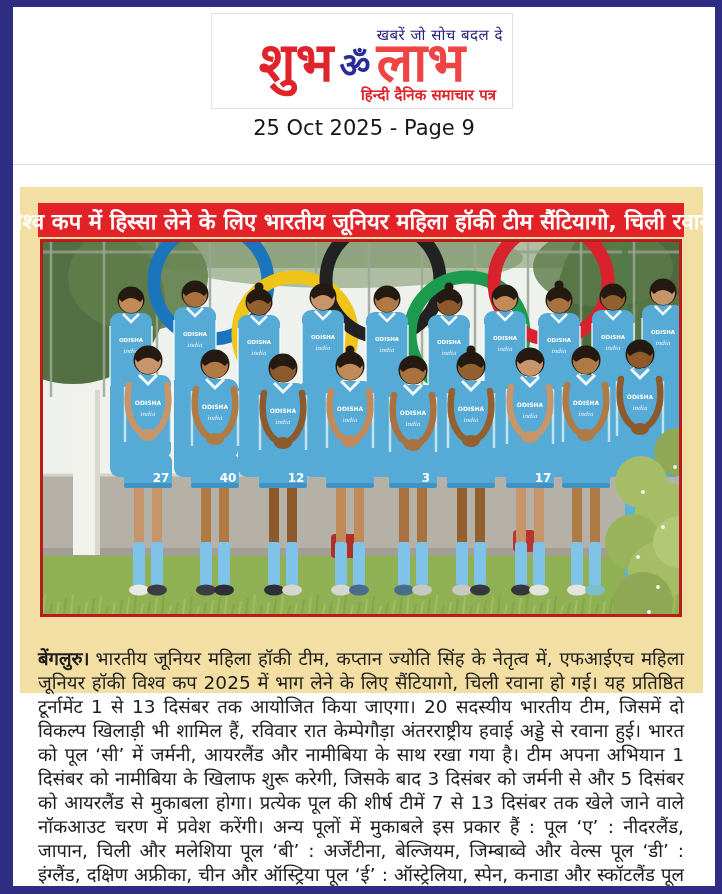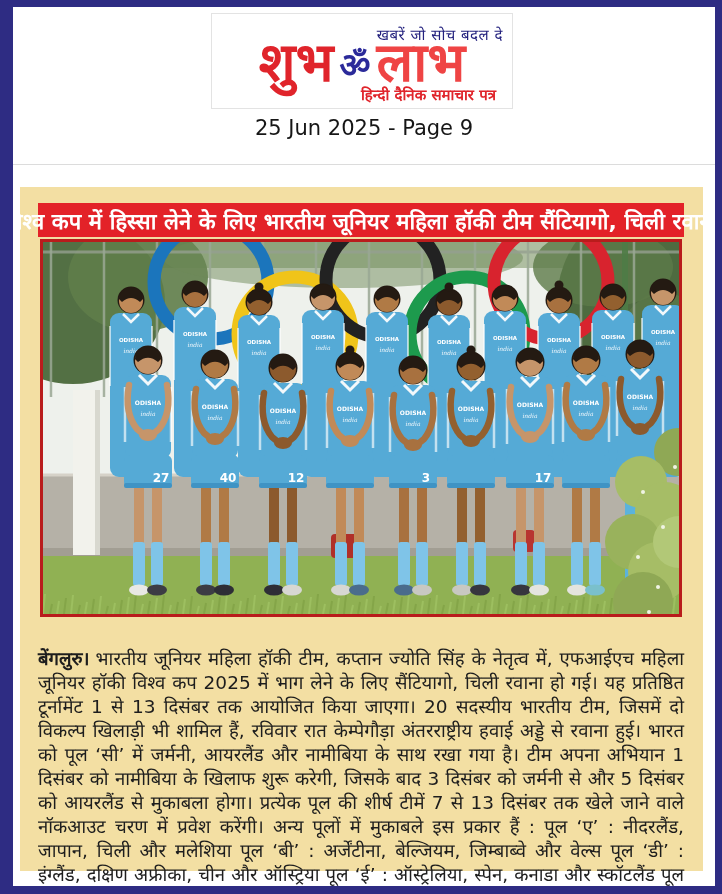--- a/index.html
+++ b/index.html
@@ -26,21 +26,21 @@
   .ganesh{font-size:34px;color:#2b2a9a;font-weight:bold;line-height:1;transform:translateY(2px);}
   .masthead-subtitle{
     position:absolute;bottom:4px;right:16px;font-size:15px;font-weight:bold;color:#e0242b;white-space:nowrap;
   }
   
   .meta{position:absolute;left:0;top:110px;width:702px;text-align:center;color:#161616;}
   .meta .line{font-size:21px;line-height:23px;}
   .separator{position:absolute;left:0;top:157px;width:702px;height:1px;background:#dcdcdc;}
   
   .panel{
-    position:absolute;left:7px;top:180px;width:683px;height:684px;
+    position:absolute;left:7px;top:180px;width:683px;height:506px;
     background:#f3dfa3;box-sizing:border-box;
   }
   .headline-bar{
     position:absolute;left:18px;top:16px;width:646px;height:34px;
     background:#e32228;display:flex;align-items:center;justify-content:center;
   }
   .headline-text{
     color:#ffffff;font-weight:bold;font-size:22px;white-space:nowrap;letter-spacing:0;
   }
   .photo-frame{
@@ -63,21 +63,21 @@
     <div class="masthead-tagline" style="color: rgb(35, 33, 126);">खबरें जो सोच बदल दे</div>
     <div class="logo-row">
       <span class="logo-word" style="color: rgb(224, 36, 43);">शुभ</span>
       <span class="ganesh">ॐ</span>
       <span class="logo-word" style="color: #ef4444;">लाभ</span>
     </div>
     <div class="masthead-subtitle" style="color: rgb(224, 36, 43);">हिन्दी दैनिक समाचार पत्र</div>
   </div>
 
   <div class="meta">
-    <div class="line">25 Jun 2025 - Page 9</div>
+    <div class="line">25 Oct 2025 - Page 9</div>
   </div>
 
   <div class="separator"></div>
 
   <div class="panel" style="background: rgb(243, 223, 163);">
     <div class="headline-bar" style="background: rgb(227, 34, 40);">
       <span class="headline-text">विश्व कप में हिस्सा लेने के लिए भारतीय जूनियर महिला हॉकी टीम सैंटियागो, चिली रवाना</span>
     </div>
 
     <div class="photo-frame">

